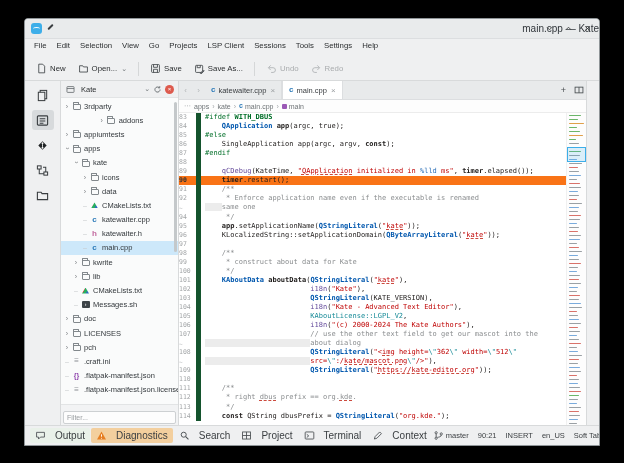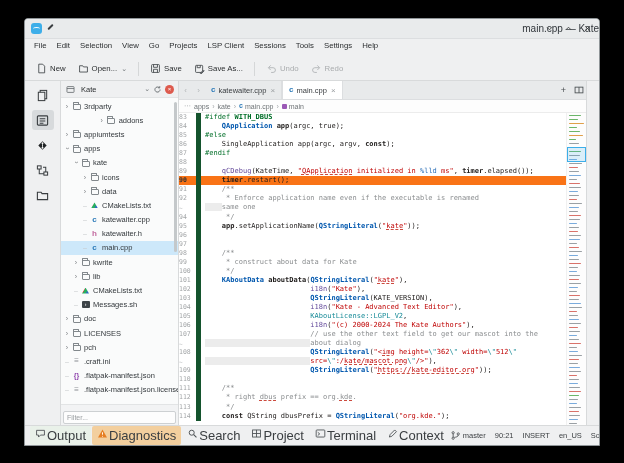--- a/index.html
+++ b/index.html
@@ -85,21 +85,21 @@
   .sg-com{color:#8a8d8f}
   .sg-spc{color:#8a8d8f;text-decoration:underline dashed #cc4a3e 1px;text-underline-offset:1px}
   .sg-fn{color:#644a9b}.sg-fmt{color:#2c70b8}.sg-ty{color:#168a97}.sg-esc{color:#168a97}
   .wf{background:#ececec}
   .minimap{position:absolute;right:0;top:0;bottom:0;width:20px;background:#fdfdfd;border-left:1px solid #f0f0f0}
   .mstripe{position:absolute;left:2px;height:1.4px;border-radius:1px}
   .mview{position:absolute;left:0;right:0;border:1px solid #3daee9;background:rgba(61,174,233,.18)}
   .rightstrip{width:13px;flex:0 0 13px;background:#eff0f1;border-left:1px solid #d8dadb}
   
   .statusbar{height:20px;flex:0 0 20px;display:flex;align-items:center;background:#eff0f1;border-top:1px solid #d8dadb;padding:0 5px;gap:1px}
-  .sbtn{display:flex;gap:1px;font-size:13px;color:#3a3e41;padding:2px 5px;border-radius:2px;white-space:nowrap}
+  .sbtn{display:flex;gap:9px;font-size:10px;color:#3a3e41;padding:2px 5px;border-radius:2px;white-space:nowrap}
   .sright{margin-left:auto;display:flex;align-items:center;gap:9px;font-size:7.5px;color:#3a3e41;white-space:nowrap;padding-right:2px}
   .sritem{display:flex;align-items:center;gap:2px}
   svg{display:block}
 </style>
 </head>
 <body>
 
 <div id="window">
   <div class="titlebar">
     <div class="tb-left">
@@ -508,20 +508,21 @@
             <div class="crow">
               <span class="lno">94</span>
               <span class="ctext"><span class="sg-com">     */</span></span>
             </div>
             <div class="crow">
               <span class="lno">95</span>
               <span class="ctext"><span class="sg-n">    </span><span class="sg-b">app</span><span class="sg-n">.setApplicationName(</span><span class="sg-dt">QStringLiteral</span><span class="sg-n">(</span><span class="sg-str">"</span><span class="sg-sp">kate</span><span class="sg-str">"</span><span class="sg-n">));</span></span>
             </div>
             <div class="crow">
               <span class="lno">96</span>
+              <span class="ctext"><span class="sg-n">    KLocalizedString::setApplicationDomain(</span><span class="sg-dt">QByteArrayLiteral</span><span class="sg-n">(</span><span class="sg-str">"</span><span class="sg-sp">kate</span><span class="sg-str">"</span><span class="sg-n">));</span></span>
             </div>
             <div class="crow">
               <span class="lno">97</span>
               <span class="ctext"></span>
             </div>
             <div class="crow">
               <span class="lno">98</span>
               <span class="ctext"><span class="sg-com">    /**</span></span>
             </div>
             <div class="crow">

